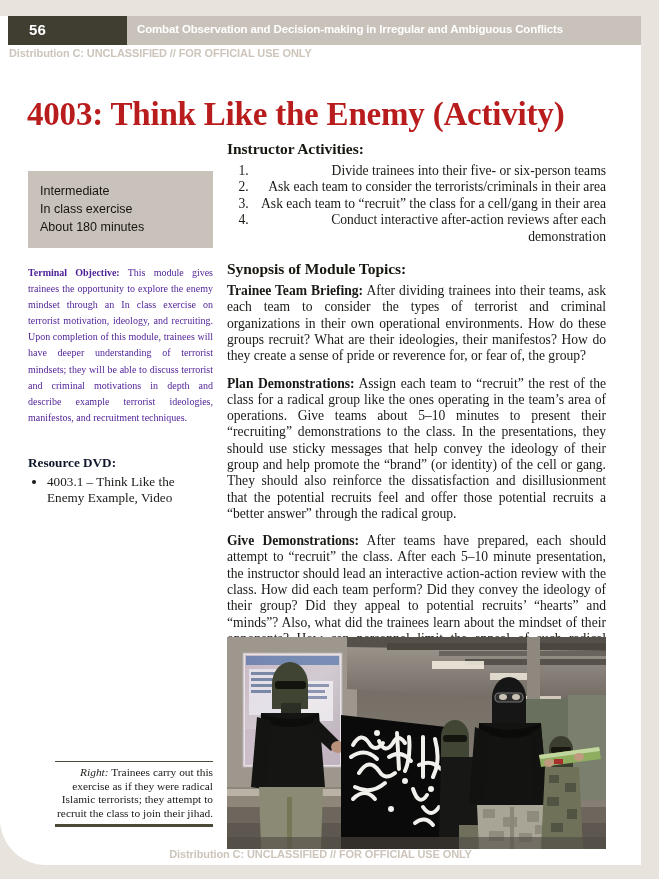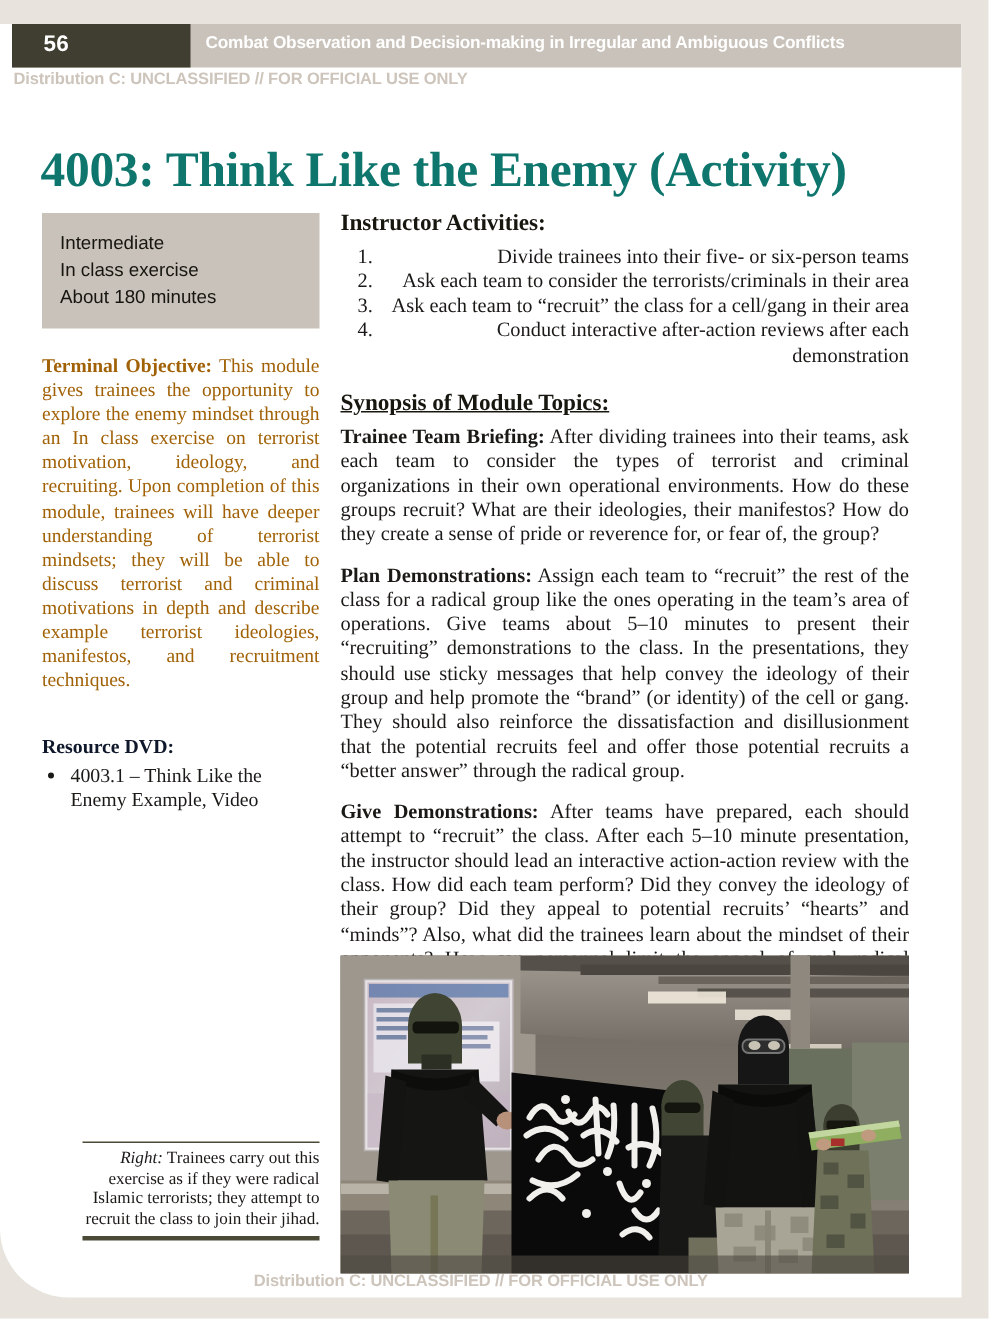--- a/index.html
+++ b/index.html
@@ -78,51 +78,52 @@
     white-space: nowrap;
   }
 
   
   .module-title {
     position: absolute;
     left: 27px;
     top: 58px;
     font-family: "Liberation Serif", serif;
     font-size: 33px;
-    color: #0f766e;
+    color: #b91c1c;
     letter-spacing: -0.2px;
     white-space: nowrap;
   }
 
   
   .left-col {
     position: absolute;
     left: 28px;
     top: 126px;
     width: 185px;
   }
   .info-box {
     background: #c9c2ba;
     padding: 11px 12px 12px 12px;
     box-sizing: border-box;
     width: 185px;
+    margin-top: 29px;
   }
   .info-line {
     font-family: "Liberation Sans", sans-serif;
     font-size: 12.5px;
     color: #16150f;
     line-height: 18px;
   }
 
   .terminal-objective {
     margin-top: 17px;
-    font-size: 13px;
+    font-size: 10px;
     line-height: 16.1px;
     text-align: justify;
-    color: #a16207;
+    color: #4c1d95;
     hyphens: auto;
   }
   .terminal-objective b { font-weight: bold; }
 
   .resource-head {
     margin-top: 29px;
     font-size: 13.2px;
     font-weight: bold;
     color: #0f172a;
   }
@@ -169,21 +170,21 @@
     top: 124px;
     width: 379px;
   }
   .sec-head {
     font-size: 15.5px;
     font-weight: bold;
     color: #17160f;
     margin: 0 0 5px 0;
     letter-spacing: -0.05px;
   }
-  .sec-head.spaced { margin-top: 15px; text-decoration: underline; }
+  .sec-head.spaced { margin-top: 15px; }
 
   ol.activities {
     margin: 0 0 0 0;
     padding-left: 25px;
     font-size: 13.6px;
     line-height: 16.4px;
     color: #1a1916;
   }
   ol.activities li { margin: 0; padding-left: 3px; text-align: right; }
 

